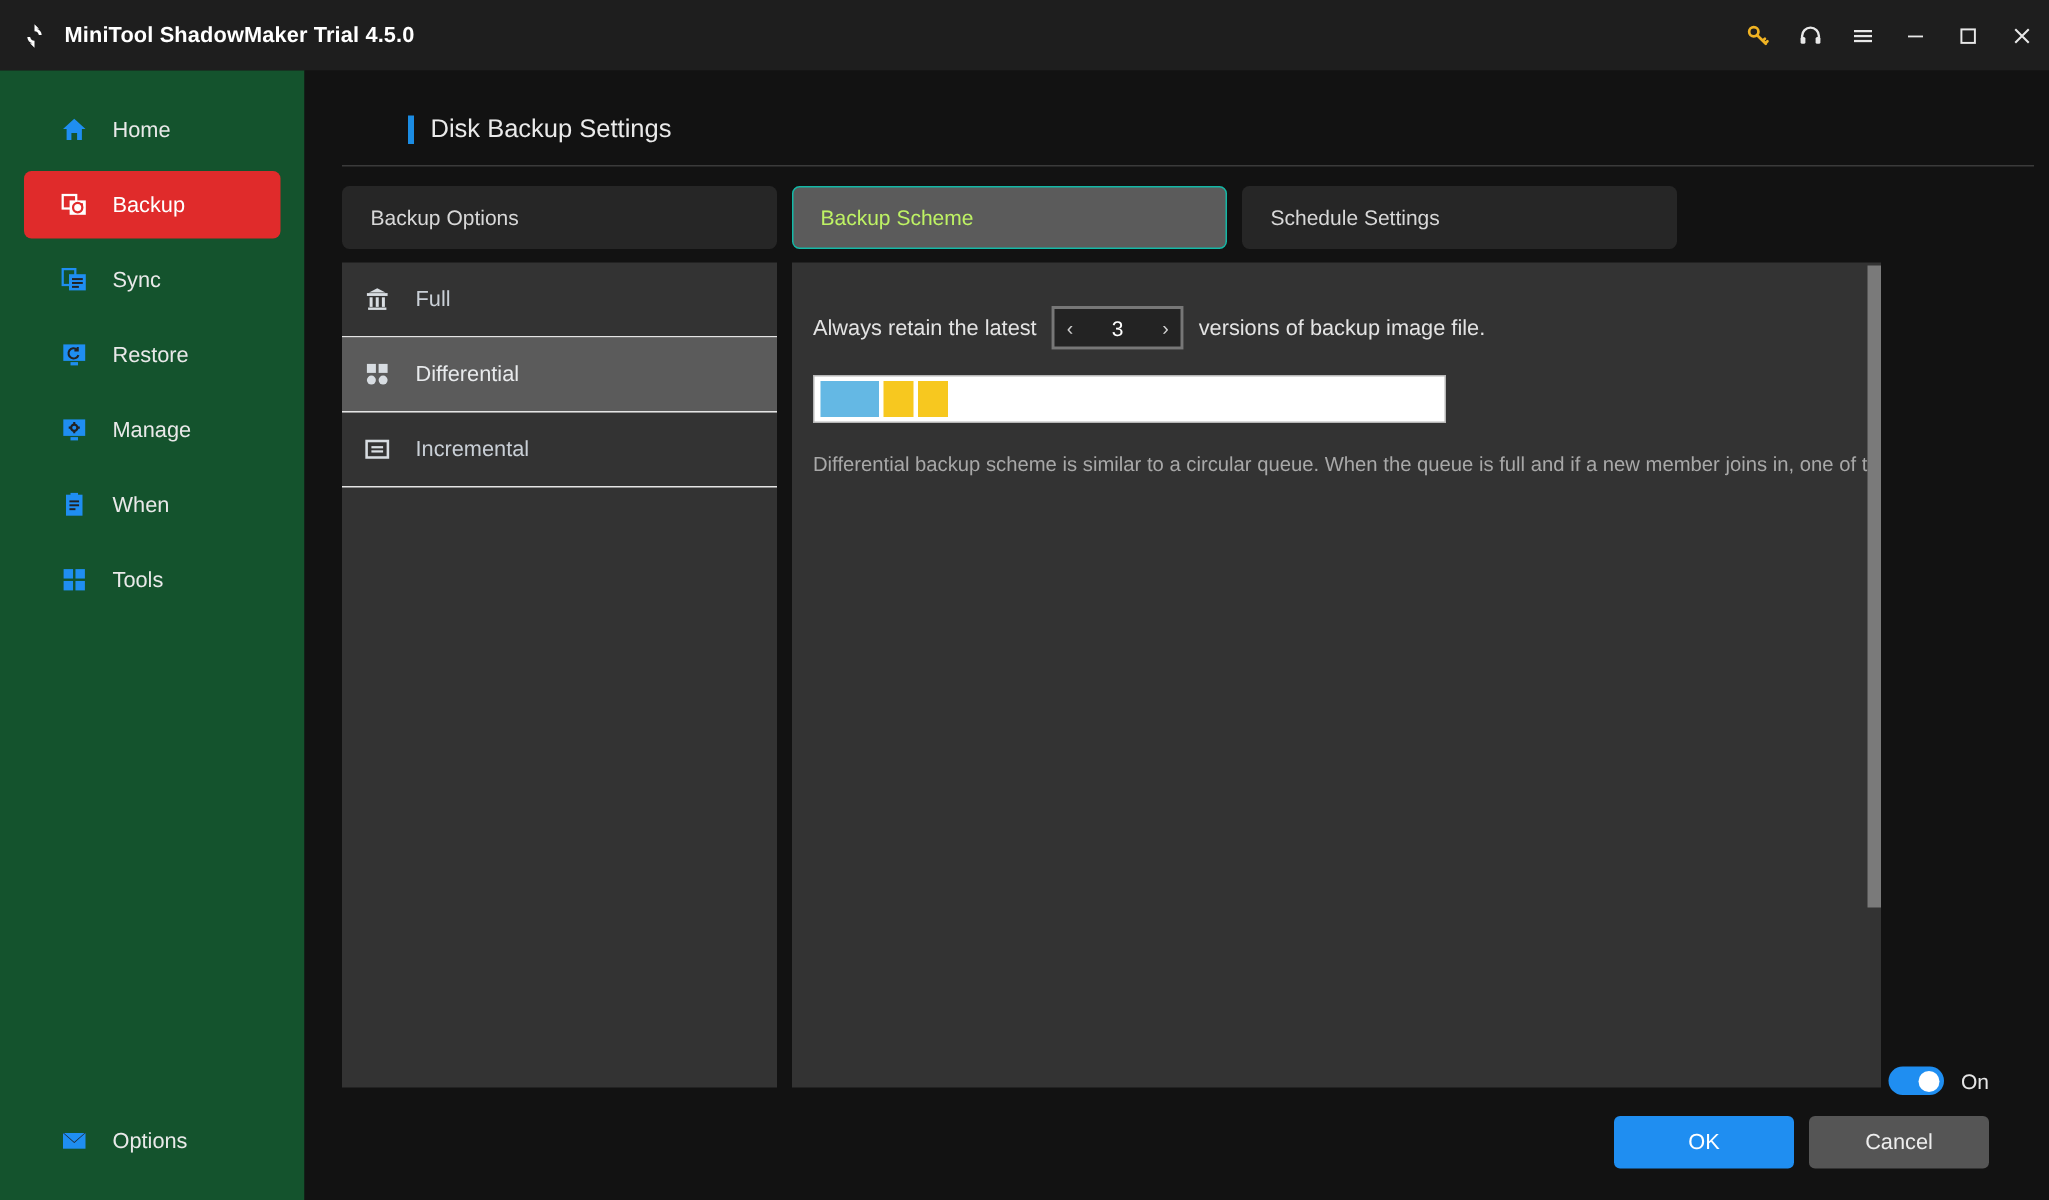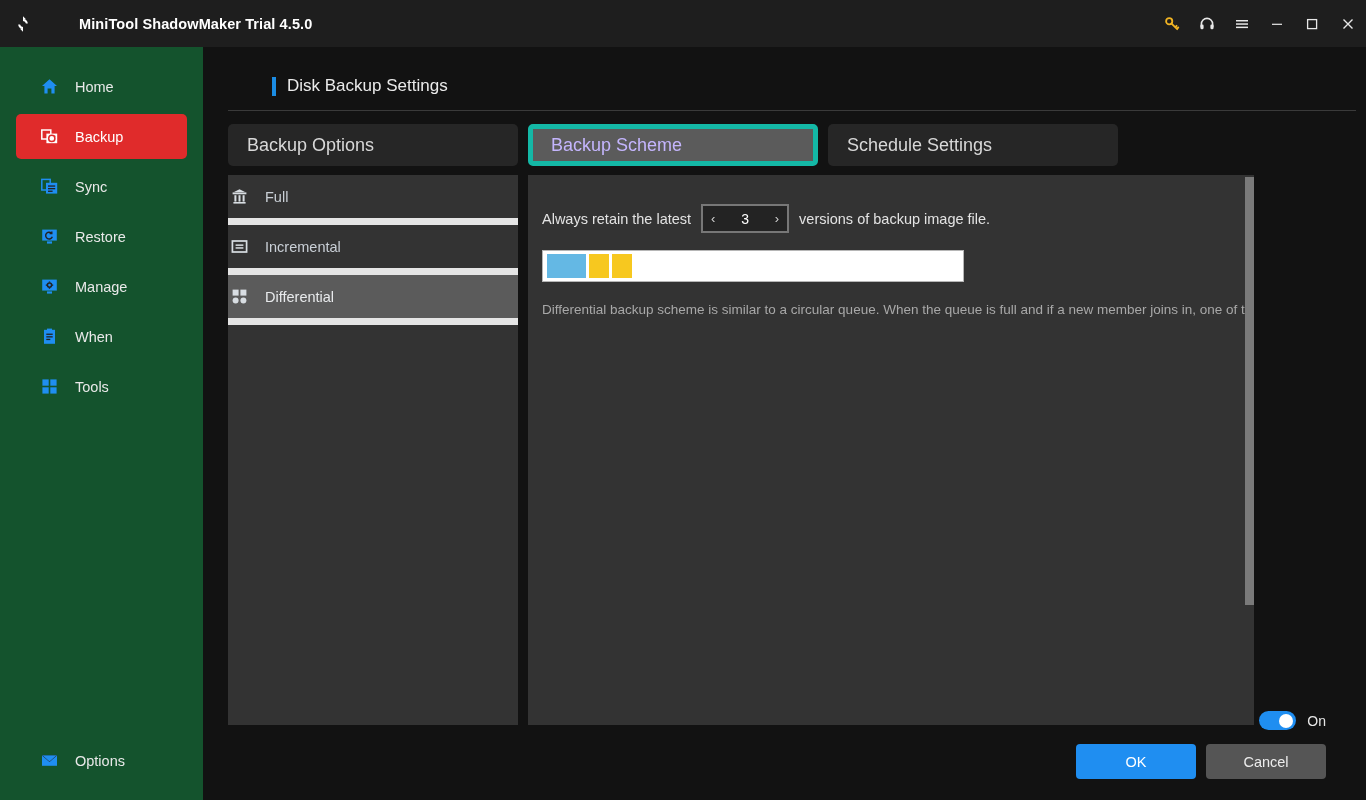--- a/index.html
+++ b/index.html
@@ -14,21 +14,21 @@
   .titlebar {
     position: absolute; top: 0; left: 0;
     width: 1366px; height: 47px;
     background: #1e1e1e;
     display: flex; align-items: center;
   }
   .titlebar-left { display: flex; align-items: center; padding-left: 13px; gap: 10px; }
   .app-logo { width: 20px; height: 20px; position: relative; display: block; }
   .app-title {
     color: #ffffff; font-size: 14.5px; font-weight: bold;
-    letter-spacing: .1px; white-space: nowrap; margin-left: 36px;
+    letter-spacing: .1px; white-space: nowrap;
   }
   .titlebar-right {
     margin-left: auto; display: flex; align-items: center;
     height: 47px;
   }
   .tb-btn {
     width: 35px; height: 47px;
     display: flex; align-items: center; justify-content: center;
     color: #e8e8e8;
   }
@@ -75,40 +75,40 @@
   }
 
   
   .tabs { position: absolute; top: 77px; left: 25px; display: flex; gap: 10px; }
   .tab {
     width: 290px; height: 42px;
     background: #262626;
     border-radius: 5px;
     display: flex; align-items: center;
     padding-left: 18px;
-    color: #d8d8d8; font-size: 18px;
+    color: #d8d8d8; font-size: 14px;
     border: 1px solid transparent;
   }
   .tab.active {
     background: #5b5b5b;
-    border: 5px solid #14b8a6;
-    color: #c4b5fd;
+    border: 1px solid #14b8a6;
+    color: #bef264;
   }
 
   
   .panel-row { position: absolute; top: 128px; left: 25px; display: flex; gap: 10px; }
   .left-panel {
     width: 290px; height: 550px;
     background: #333333;
   }
   .scheme-item {
     height: 50px;
     display: flex; align-items: center;
-    padding-left: 2px; gap: 16px;
-    border-bottom: 7px solid #e5e5e5;
+    padding-left: 14px; gap: 16px;
+    border-bottom: 1px solid #e5e5e5;
     color: #c9cfd6; font-size: 14.5px;
   }
   .scheme-item.selected { background: #5b5b5b; color: #e8eaec; }
   .scheme-icon { width: 19px; height: 19px; display: flex; align-items: center; justify-content: center; }
   .scheme-icon svg { display: block; }
 
   .right-panel {
     width: 726px; height: 550px;
     background: #333333;
     position: relative;
@@ -366,42 +366,42 @@
             <rect x="4.4" y="8.2" width="2" height="6.4" fill="#d8dde2"></rect>
             <rect x="8.5" y="8.2" width="2" height="6.4" fill="#d8dde2"></rect>
             <rect x="12.6" y="8.2" width="2" height="6.4" fill="#d8dde2"></rect>
             <rect x="3.4" y="15" width="12.2" height="1.6" fill="#d8dde2"></rect>
             <path d="M9.5 2.2 L15 5 L4 5 Z" fill="#d8dde2"></path>
           </svg>
         </span>
         <span>Full</span>
       </div>
 
-      <div class="scheme-item">
-        <span class="scheme-icon">
-          <svg width="19" height="19" viewBox="0 0 19 19">
-            <rect x="2.4" y="4" width="14.2" height="11" fill="none" stroke="#d8dde2" stroke-width="1.7"></rect>
-            <rect x="5.6" y="7.4" width="7.8" height="1.5" fill="#d8dde2"></rect>
-            <rect x="5.6" y="10.2" width="7.8" height="1.5" fill="#d8dde2"></rect>
-          </svg>
-        </span>
-        <span>Incremental</span>
-      </div>
-
       <div class="scheme-item selected">
         <span class="scheme-icon">
           <svg width="19" height="19" viewBox="0 0 19 19">
             <rect x="2.6" y="2.6" width="6" height="6" fill="#d8dde2"></rect>
             <rect x="10.4" y="2.6" width="6" height="6" fill="#d8dde2"></rect>
             <circle cx="5.6" cy="13.4" r="3" fill="#d8dde2"></circle>
             <circle cx="13.4" cy="13.4" r="3" fill="#d8dde2"></circle>
           </svg>
         </span>
         <span>Differential</span>
       </div>
+
+      <div class="scheme-item">
+        <span class="scheme-icon">
+          <svg width="19" height="19" viewBox="0 0 19 19">
+            <rect x="2.4" y="4" width="14.2" height="11" fill="none" stroke="#d8dde2" stroke-width="1.7"></rect>
+            <rect x="5.6" y="7.4" width="7.8" height="1.5" fill="#d8dde2"></rect>
+            <rect x="5.6" y="10.2" width="7.8" height="1.5" fill="#d8dde2"></rect>
+          </svg>
+        </span>
+        <span>Incremental</span>
+      </div>
     </div>
 
     <div class="right-panel">
       <div class="retain-row">
         <span class="retain-text">Always retain the latest</span>
         <span class="stepper">
           <span class="step-arrow">‹</span>
           <span class="step-value">3</span>
           <span class="step-arrow">›</span>
         </span>

